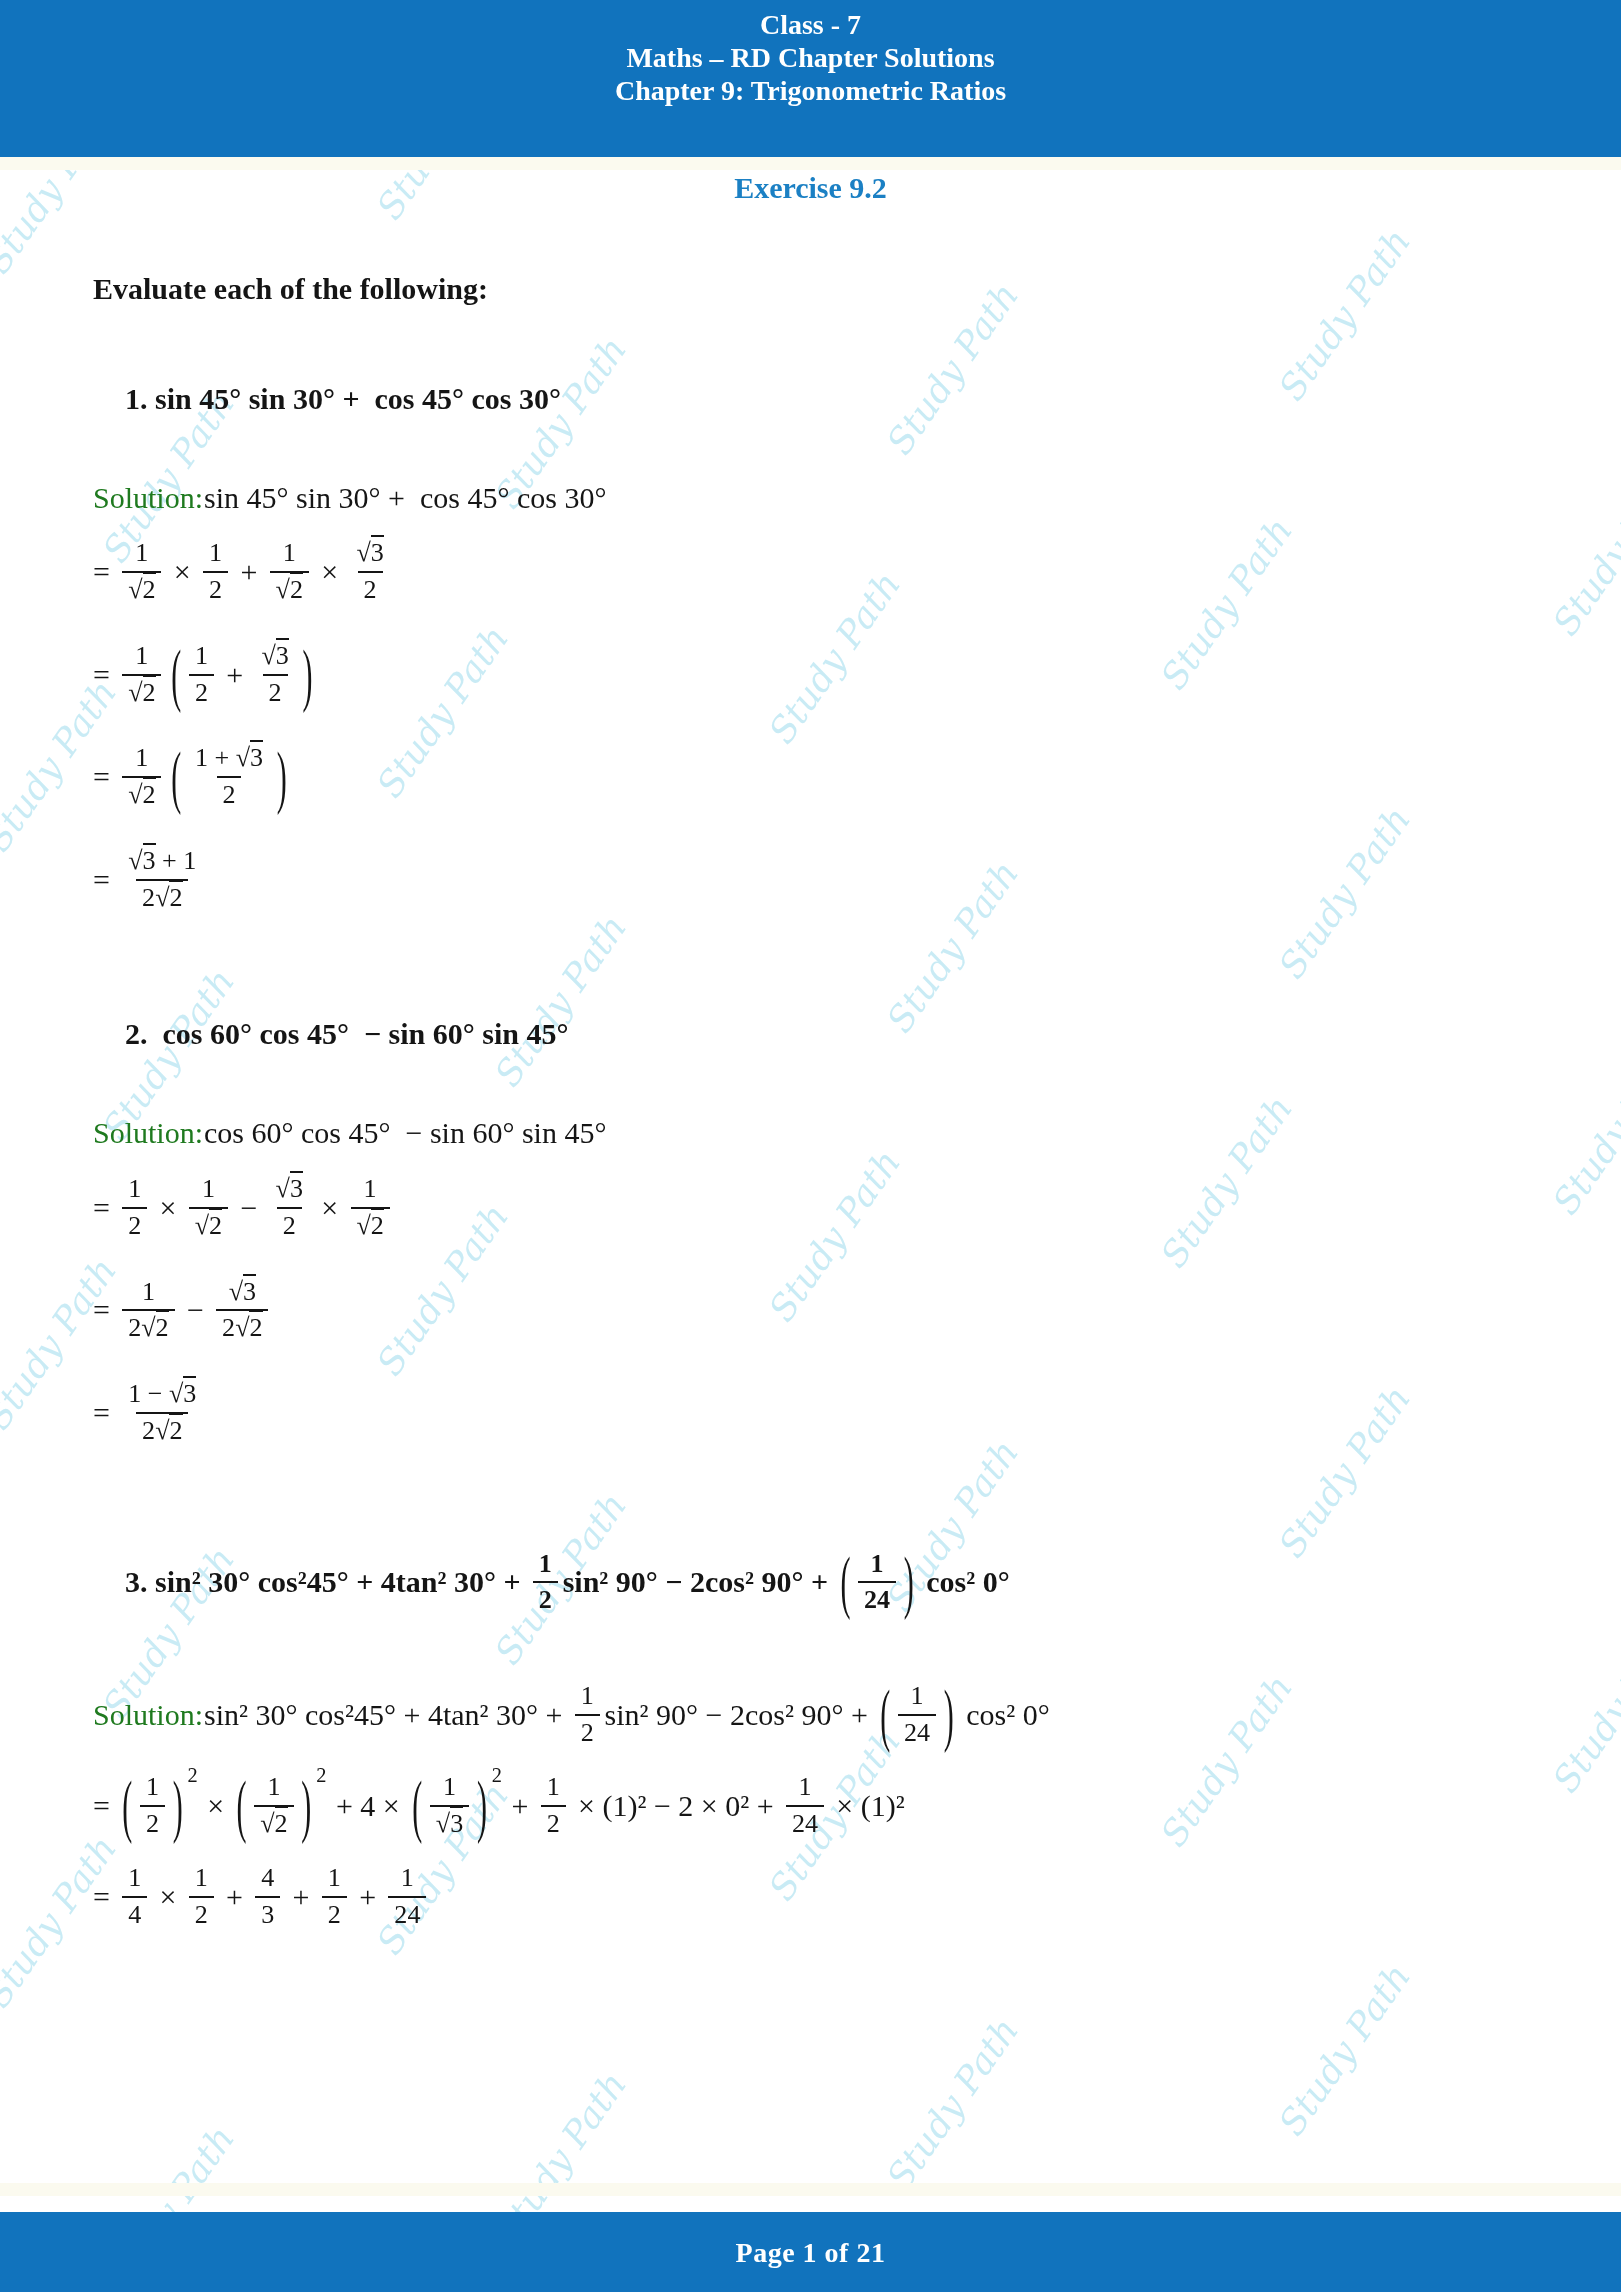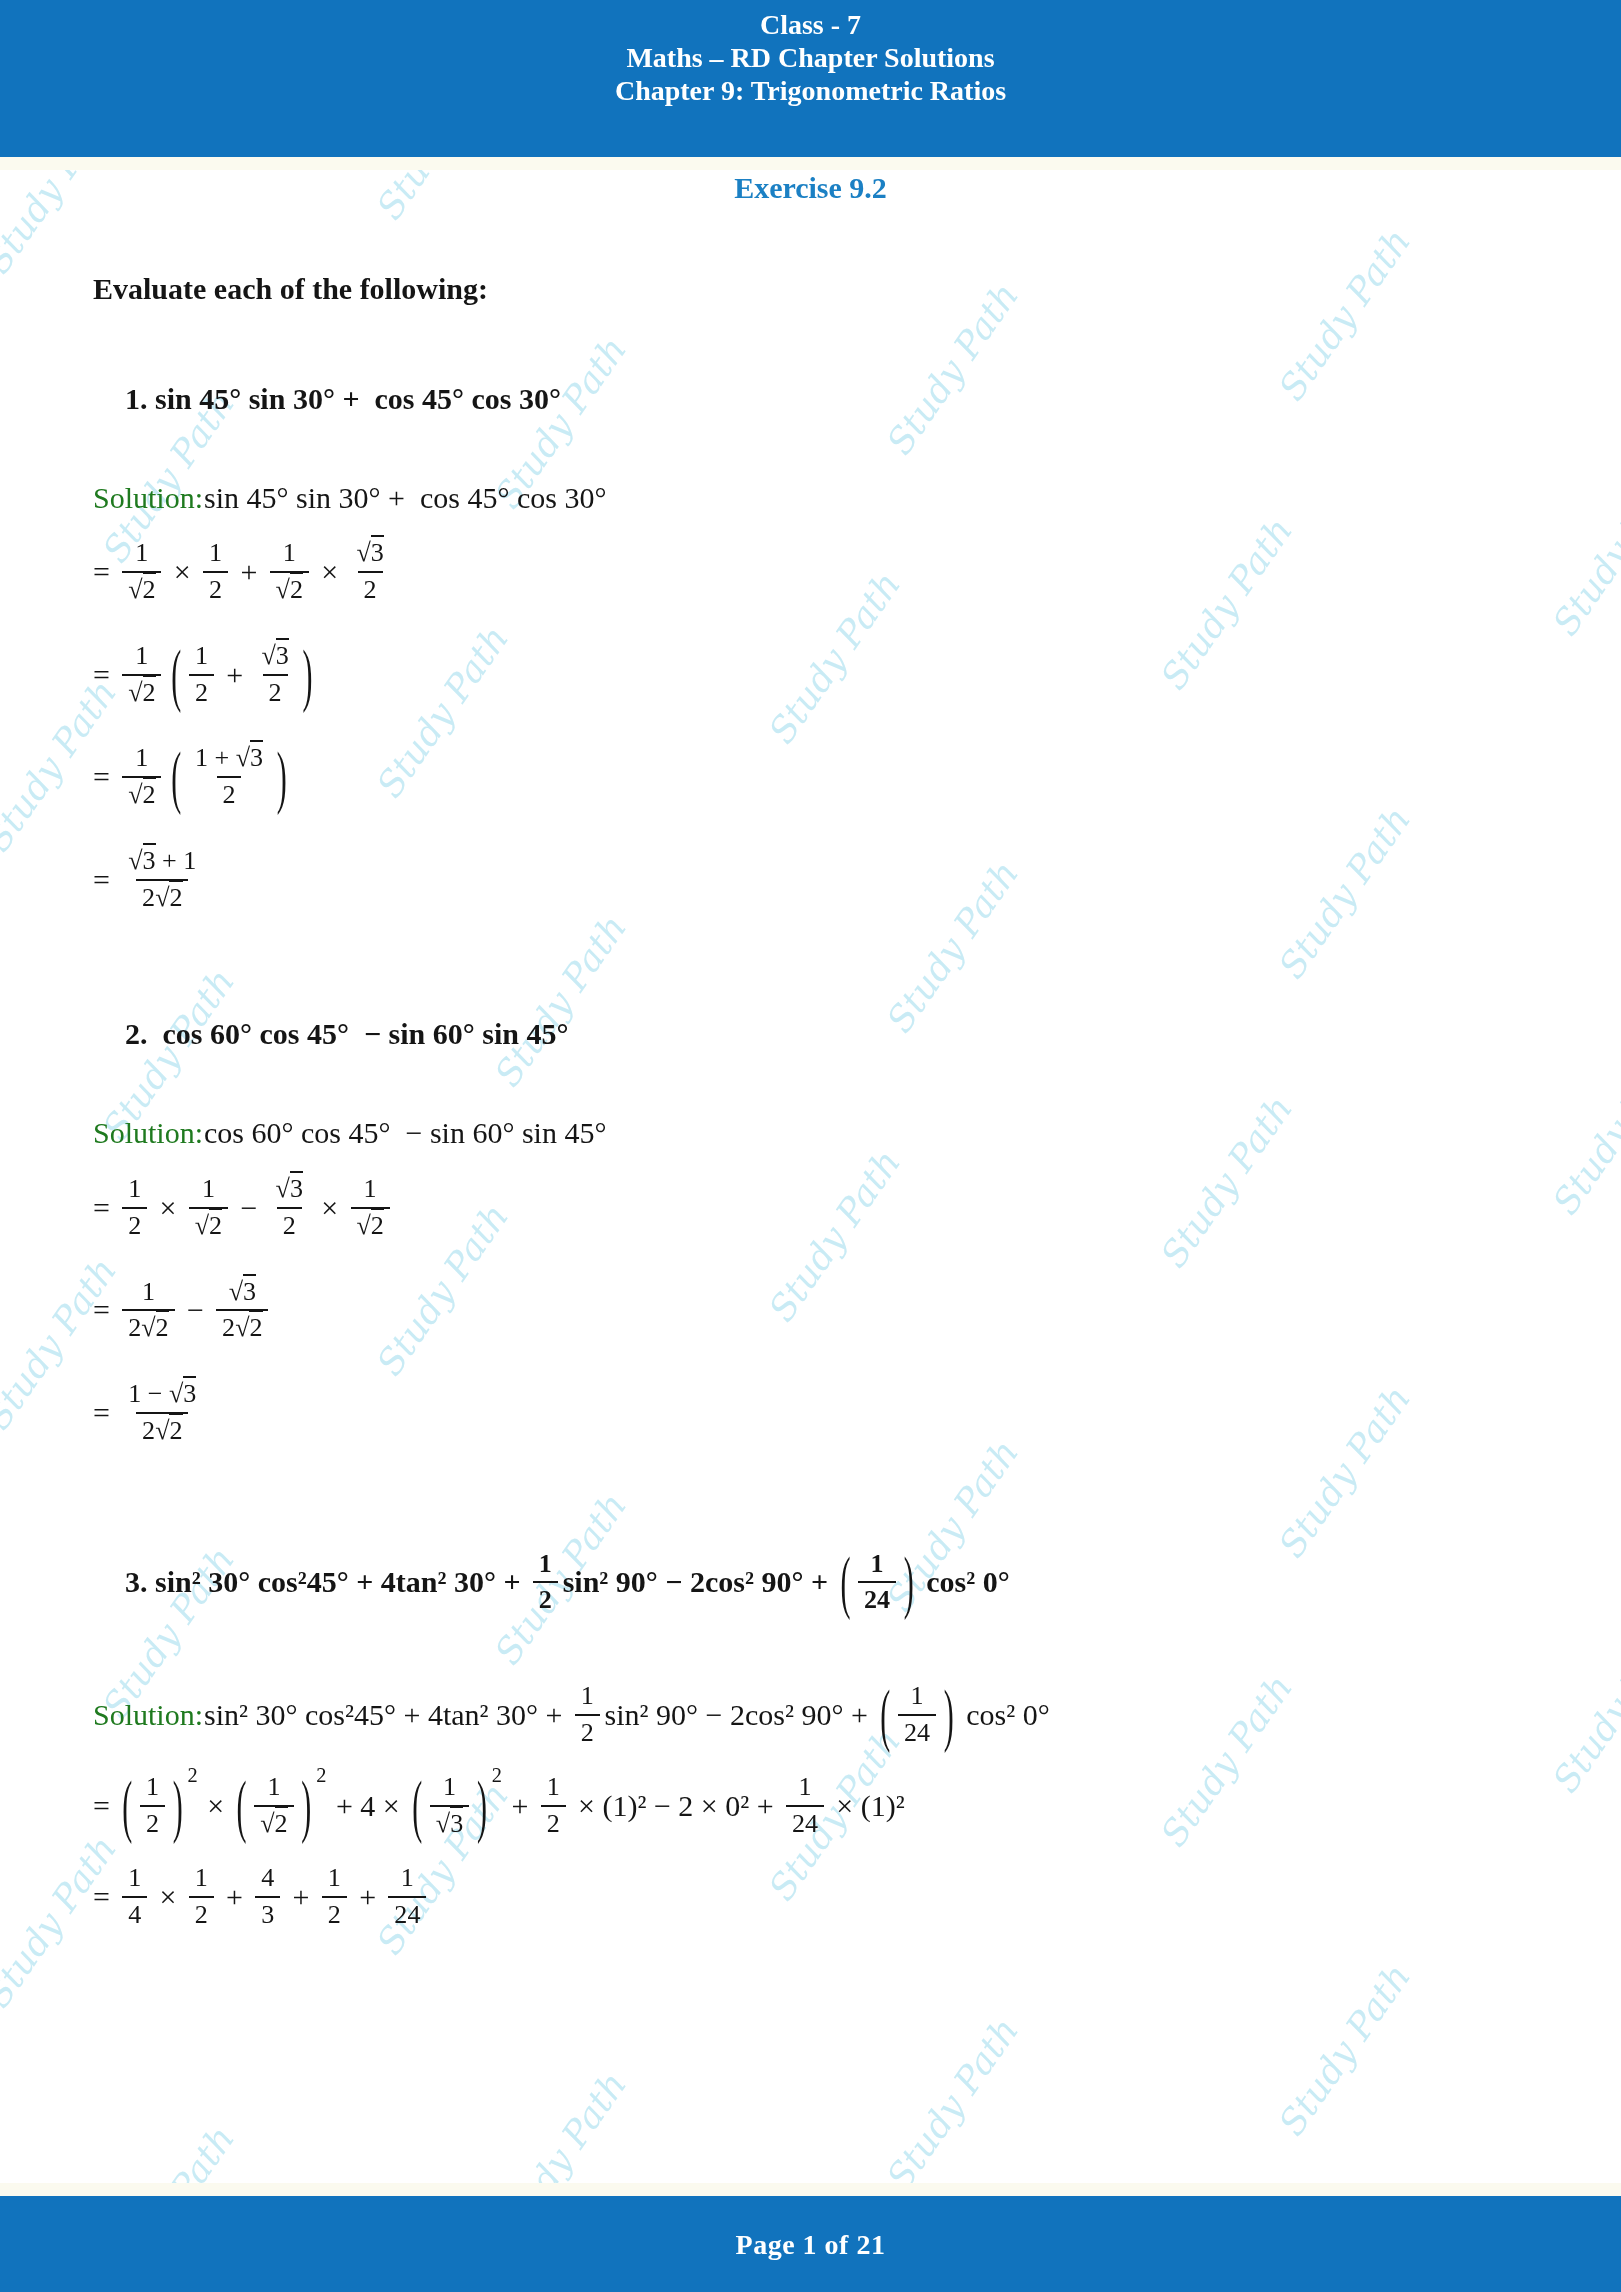--- a/index.html
+++ b/index.html
@@ -24,21 +24,21 @@
     align-items:center;
     justify-content:flex-start;
     padding-top:7.8px;
     box-sizing:border-box;
   }
   .header-line{font-size:28px;font-weight:bold;line-height:1.18;}
   .footer-bar{
     position:absolute;
     z-index:2;
     left:0;right:0;bottom:0;
-    height:97px;
+    height:81px;
     background:#1173bd;
     color:#ffffff;
     display:flex;
     align-items:center;
     justify-content:center;
   }
   .footer-text{font-size:28px;font-weight:bold;letter-spacing:0.5px;}
   .soft-strip{position:absolute;left:0;right:0;height:12.7px;background:#fbfaef;z-index:1;}
   .strip-top{top:157px;}
   .strip-bottom{bottom:97px;}

